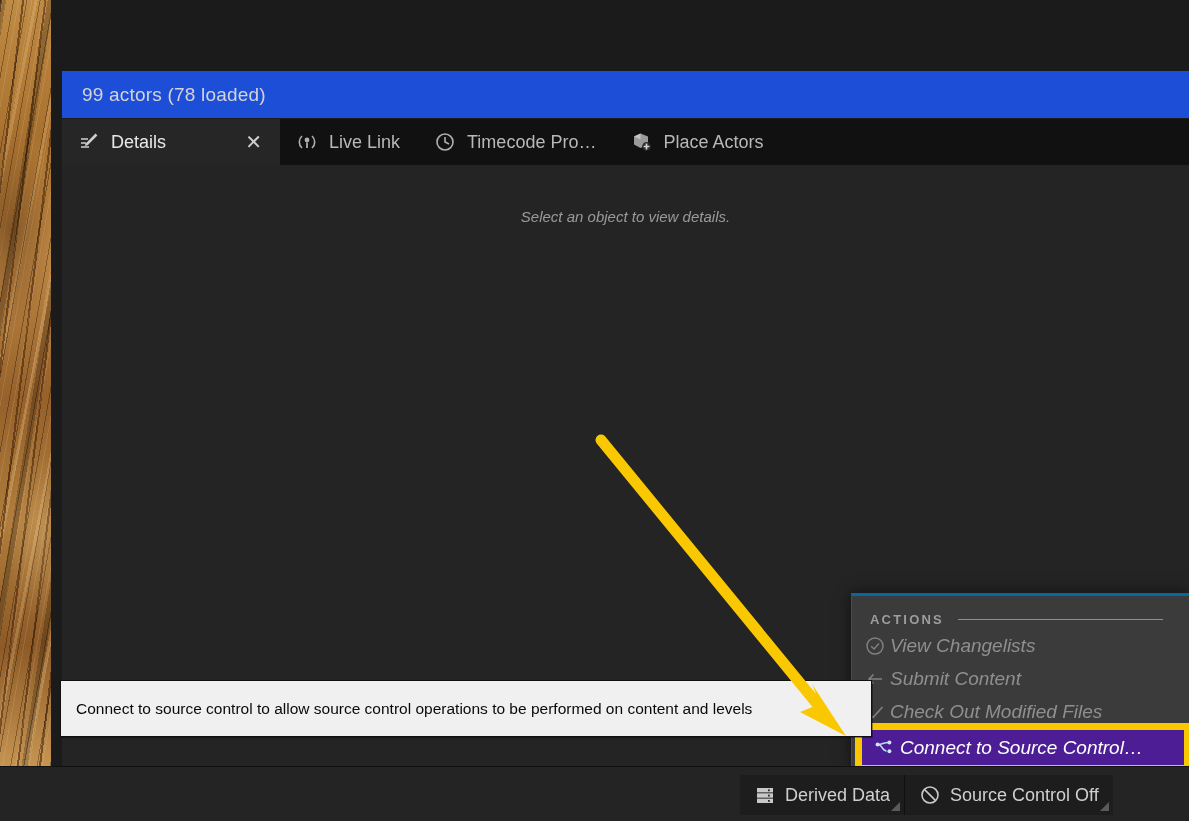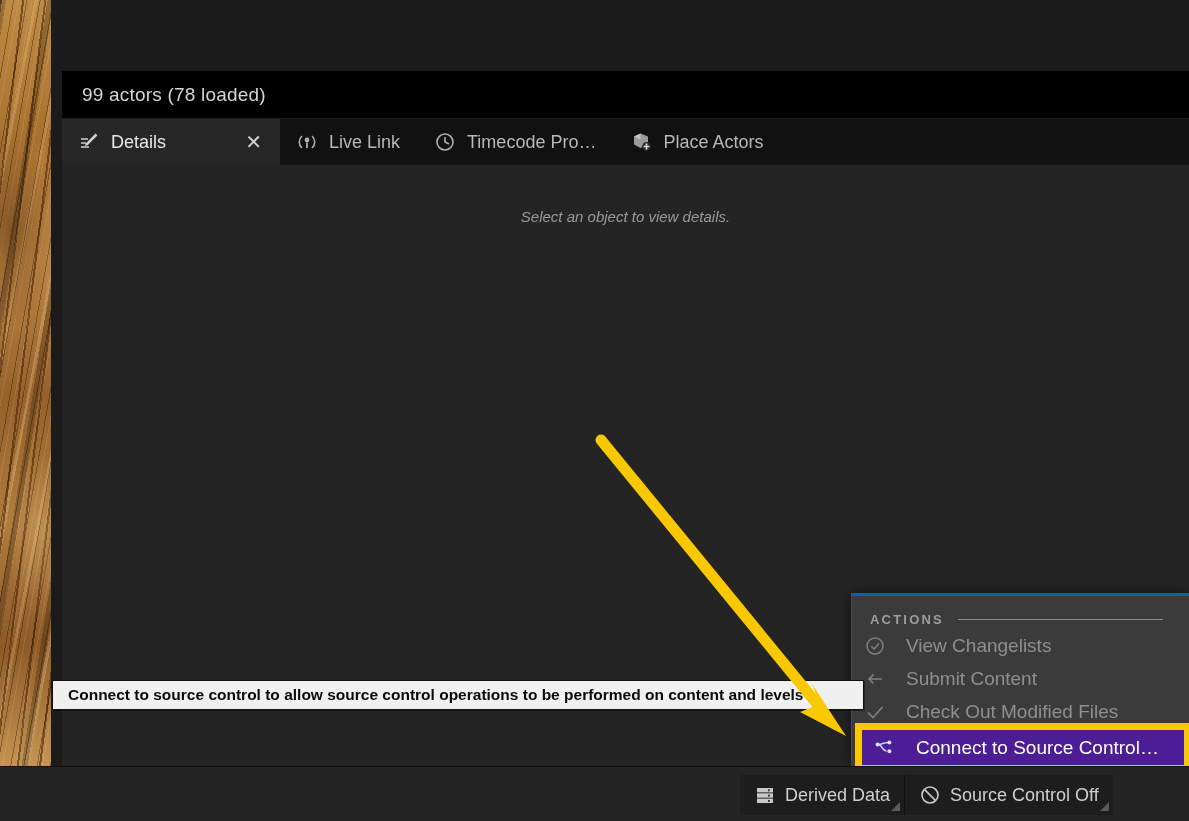--- a/index.html
+++ b/index.html
@@ -38,21 +38,21 @@
   }
 
   
   .editor { position:absolute; left:51px; top:0; right:0; height:766px; background:#1b1b1b; }
 
   .top-filler { position:absolute; left:0; top:0; right:0; height:71px; background:#1b1b1b; }
 
   
   .actor-bar {
     position:absolute; left:11px; top:71px; right:0; height:47px;
-    background:#000000; display:flex; align-items:center; padding-left:20px;
+    background:#1d4ed8; display:flex; align-items:center; padding-left:20px;
   }
   .actor-bar-text { color:#d4d4d4; font-size:19px; letter-spacing:.2px; }
 
   
   .tab-bar {
     position:absolute; left:11px; top:119px; right:0; height:46px;
     background:#111111; display:flex; align-items:stretch;
   }
   .tab {
     display:flex; align-items:center; gap:11px; padding:0 18px 0 16px;
@@ -83,38 +83,37 @@
   }
   .sc-section {
     display:flex; align-items:center; gap:14px; padding:16px 20px 2px 18px;
   }
   .sc-section-label {
     color:#9d9d9d; font-size:13px; letter-spacing:2.2px; font-weight:bold;
   }
   .sc-section-rule { flex:1; height:1px; background:#8d8d8d; margin-right:6px; }
 
   .sc-item {
-    display:flex; align-items:center; gap:18px; height:33px; padding-left:54px;
-    color:#8f8f8f; font-size:19px; position:relative;
+    display:flex; align-items:center; gap:18px; height:33px; padding-left:38px;
+    color:#8f8f8f; font-size:19px; position:relative;font-style:italic;
   }
   .sc-item .sc-ic { position:absolute; left:12px; width:22px; height:22px; }
   .sc-item.highlight {
     background:#4c1d95; color:#ffffff;
     position:absolute; left:10px; right:5px; top:134px; height:35px;
     box-shadow:0 0 0 7px #fac800;
   }
   .sc-item.highlight .sc-ic { left:11px; }
 
   
   .tooltip {
-    position:absolute; left:52px; top:680px; width:812px; height:30px;
+    position:absolute; left:60px; top:680px; width:812px; height:57px;
     background:#f0f0f0; border:1px solid #111; display:flex; align-items:center;
     padding-left:15px; box-shadow:1px 1px 0 rgba(0,0,0,.35);
     overflow:hidden;
-    font-weight:bold;
   }
   .tooltip-text {
     color:#0a0a0a; font-size:15.5px; white-space:nowrap;
     font-family:"Liberation Sans", sans-serif;
   }
 
   
   .arrow-svg { position:absolute; left:0; top:0; width:1189px; height:821px;
                pointer-events:none; }
 

